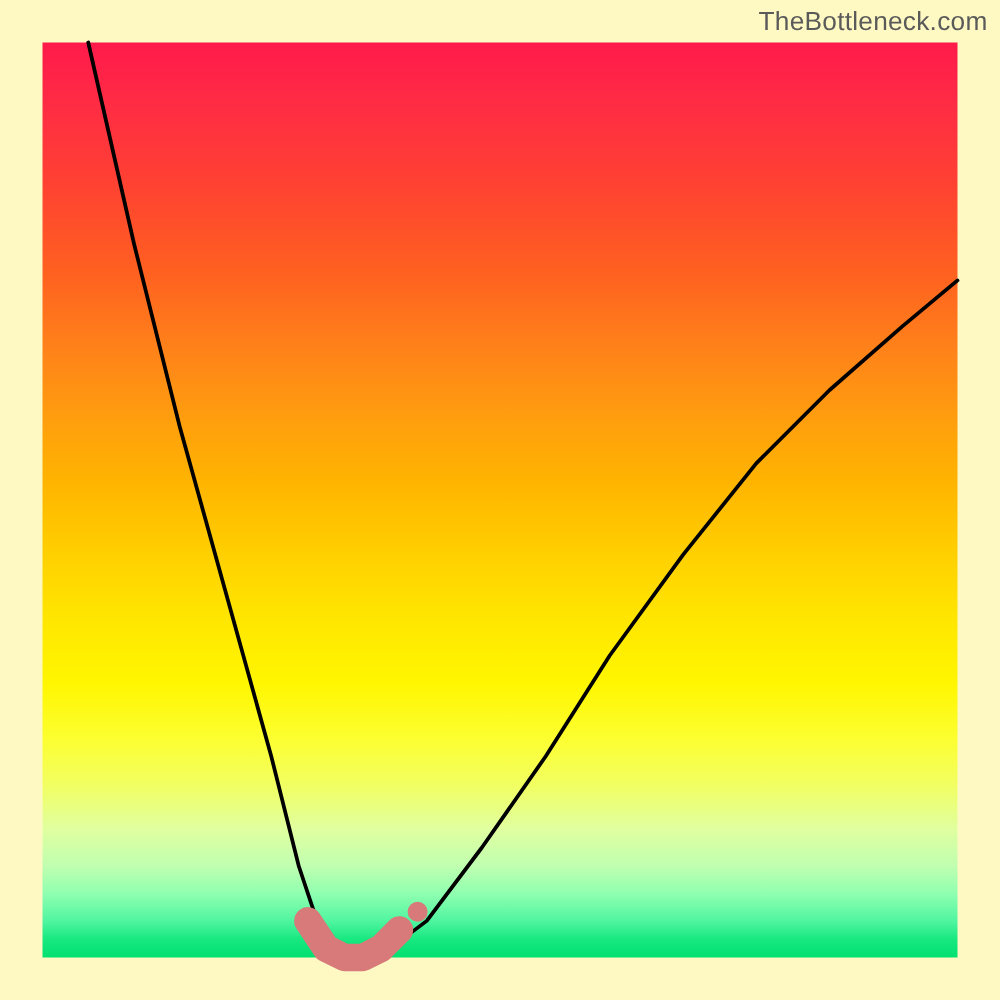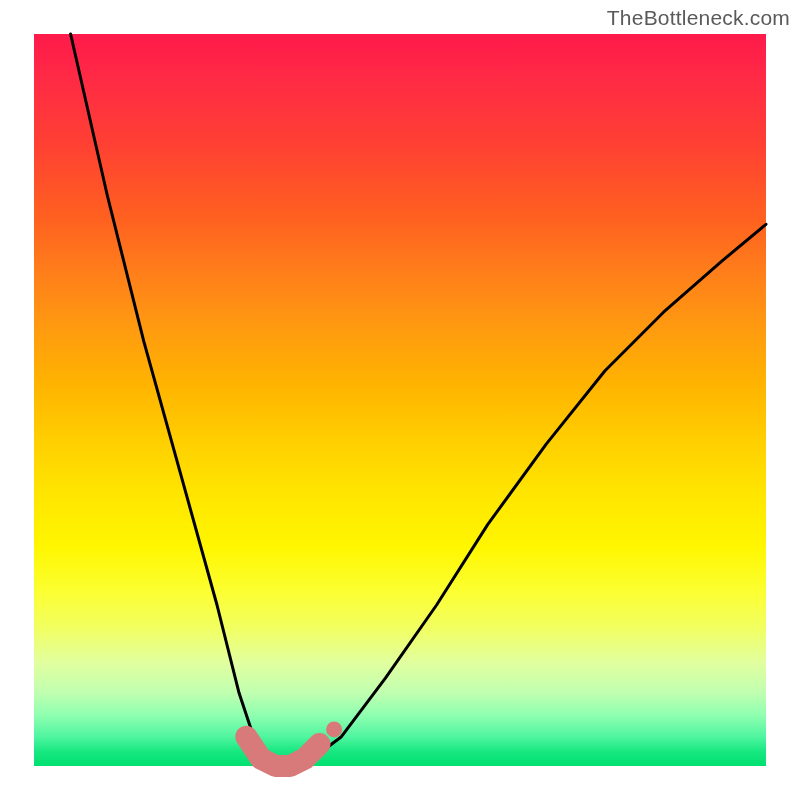--- a/index.html
+++ b/index.html
@@ -10,21 +10,21 @@
     background: #000;
     position: relative;
     font-family: Arial, sans-serif;
   }
   .outer-frame {
     position: absolute;
     top: 0;
     left: 0;
     width: 800px;
     height: 800px;
-    background: #ffffff;
+    background: #fef9c3;
   }
   .watermark {
     position: absolute;
     top: 6px;
     right: 10px;
     color: #5a5a5a;
     font-size: 21px;
     font-weight: 500;
     z-index: 20;
     letter-spacing: 0.2px;

